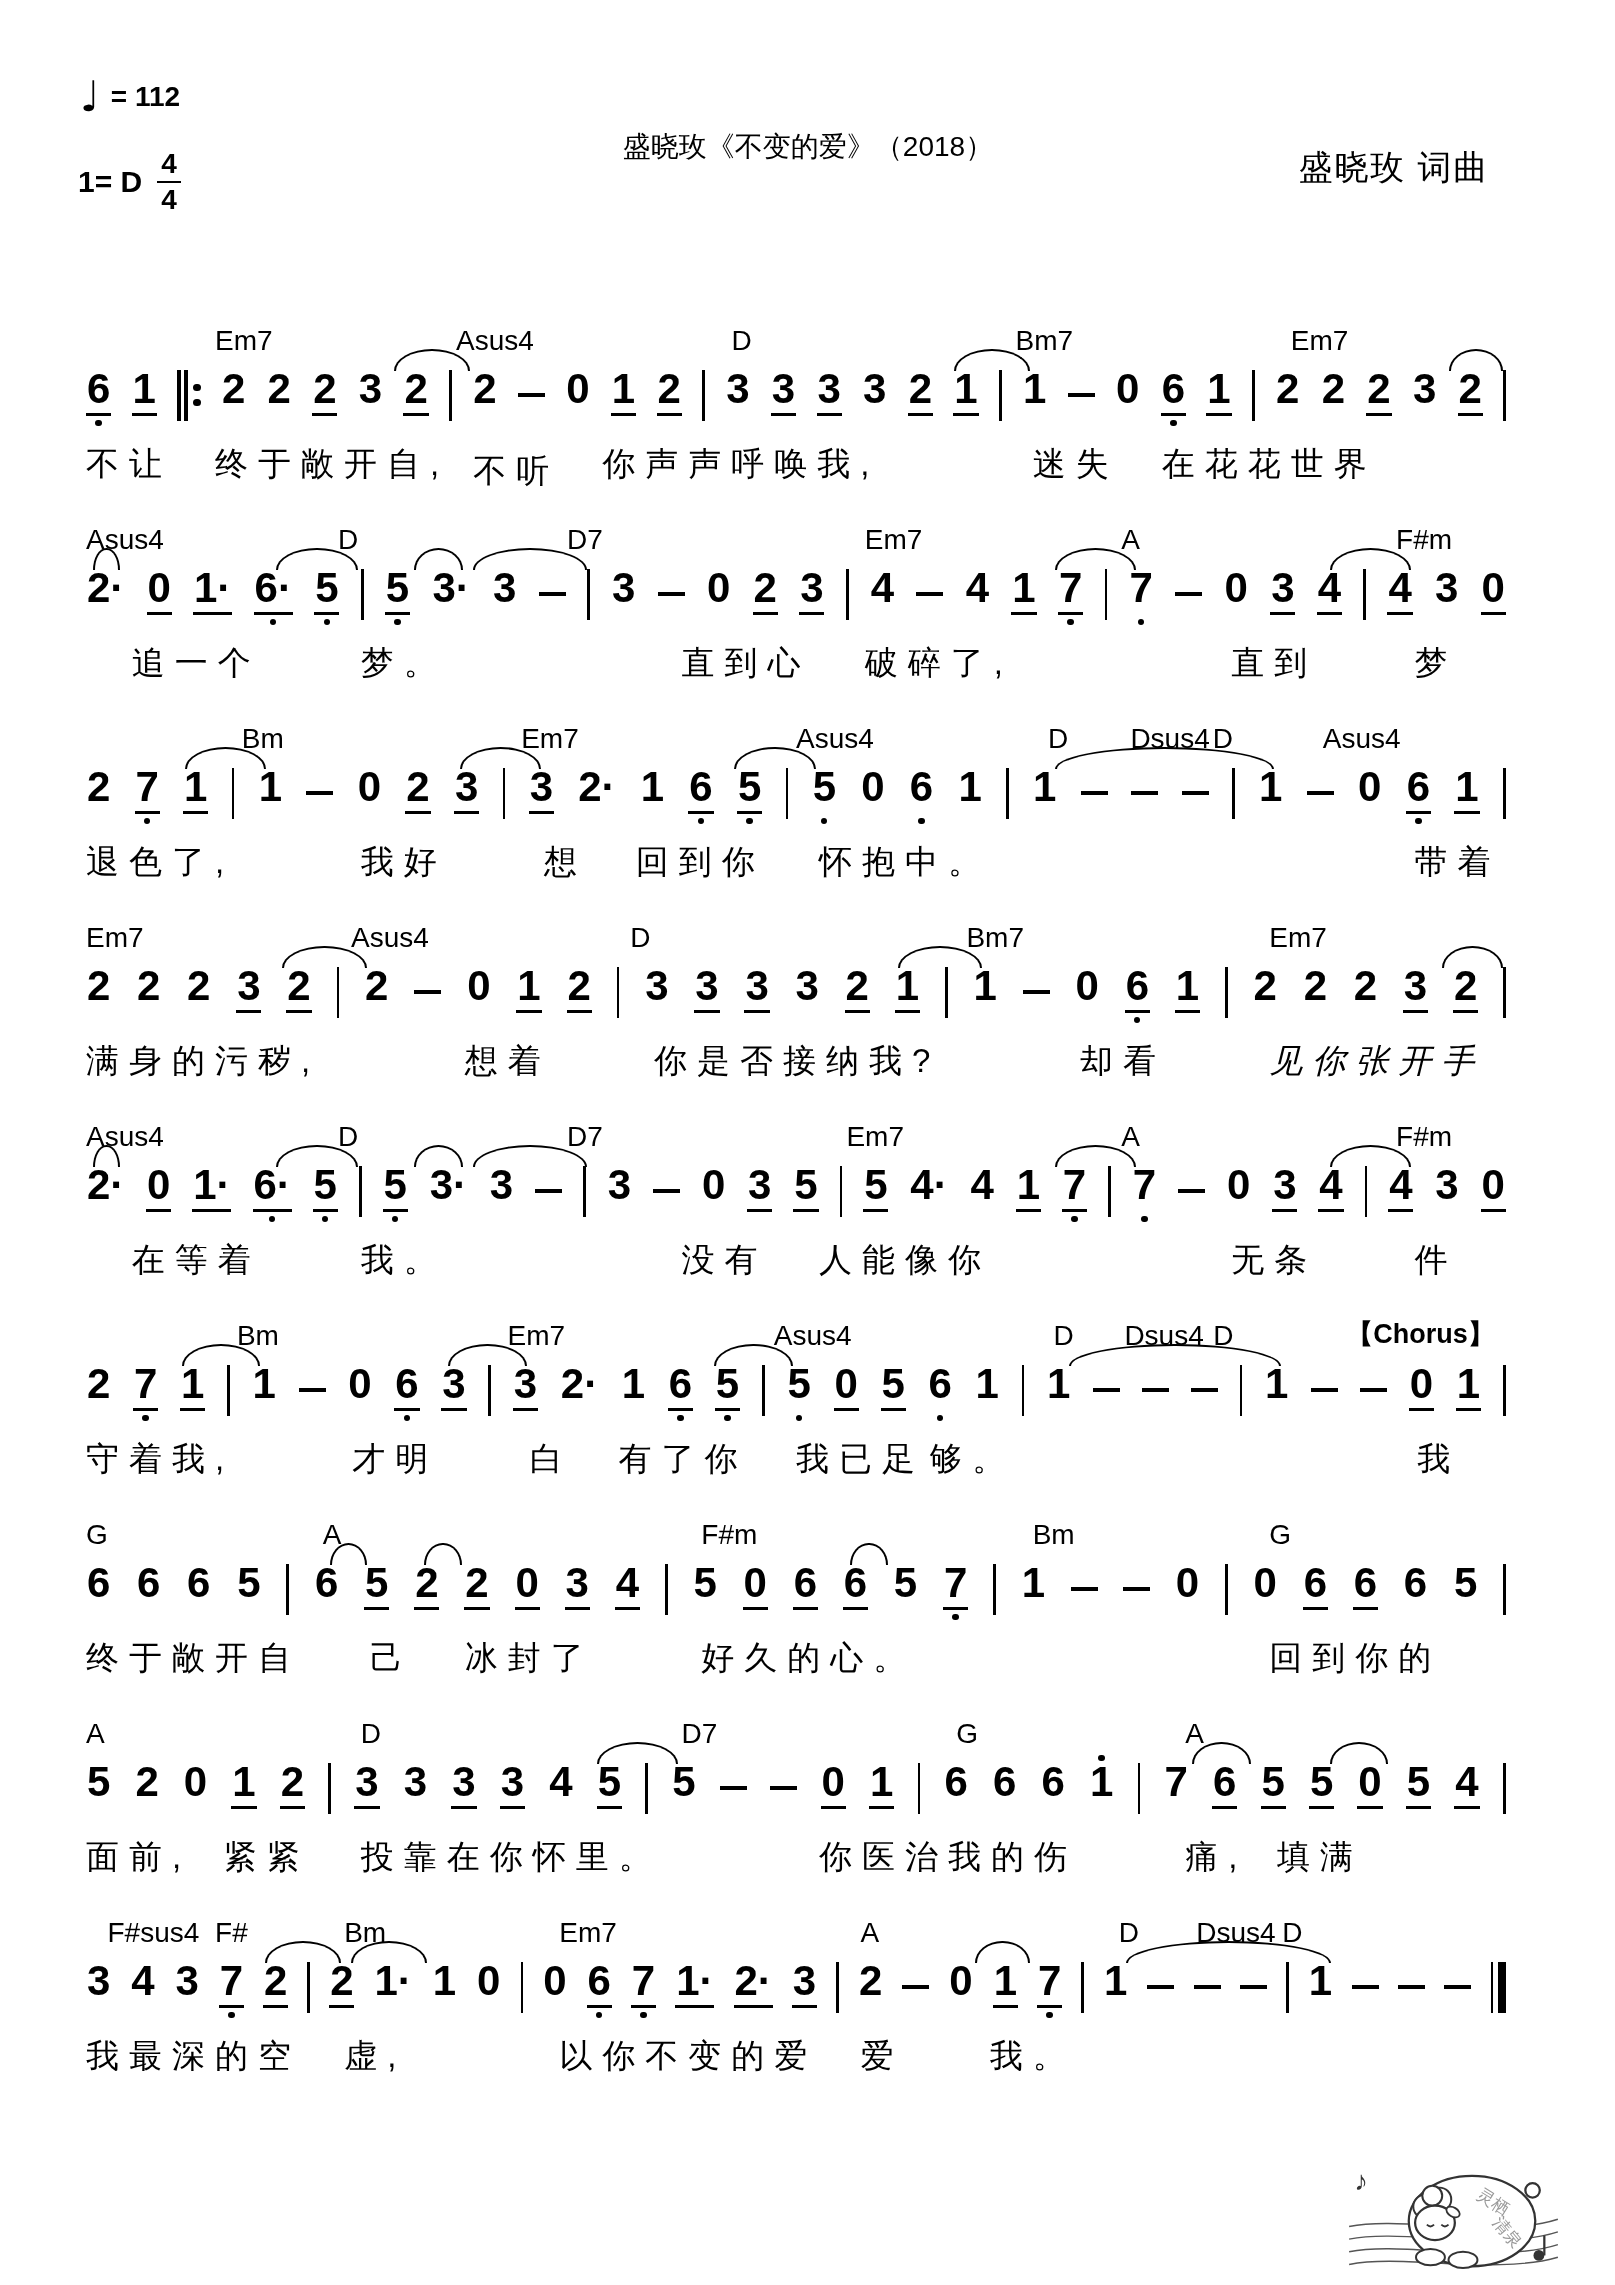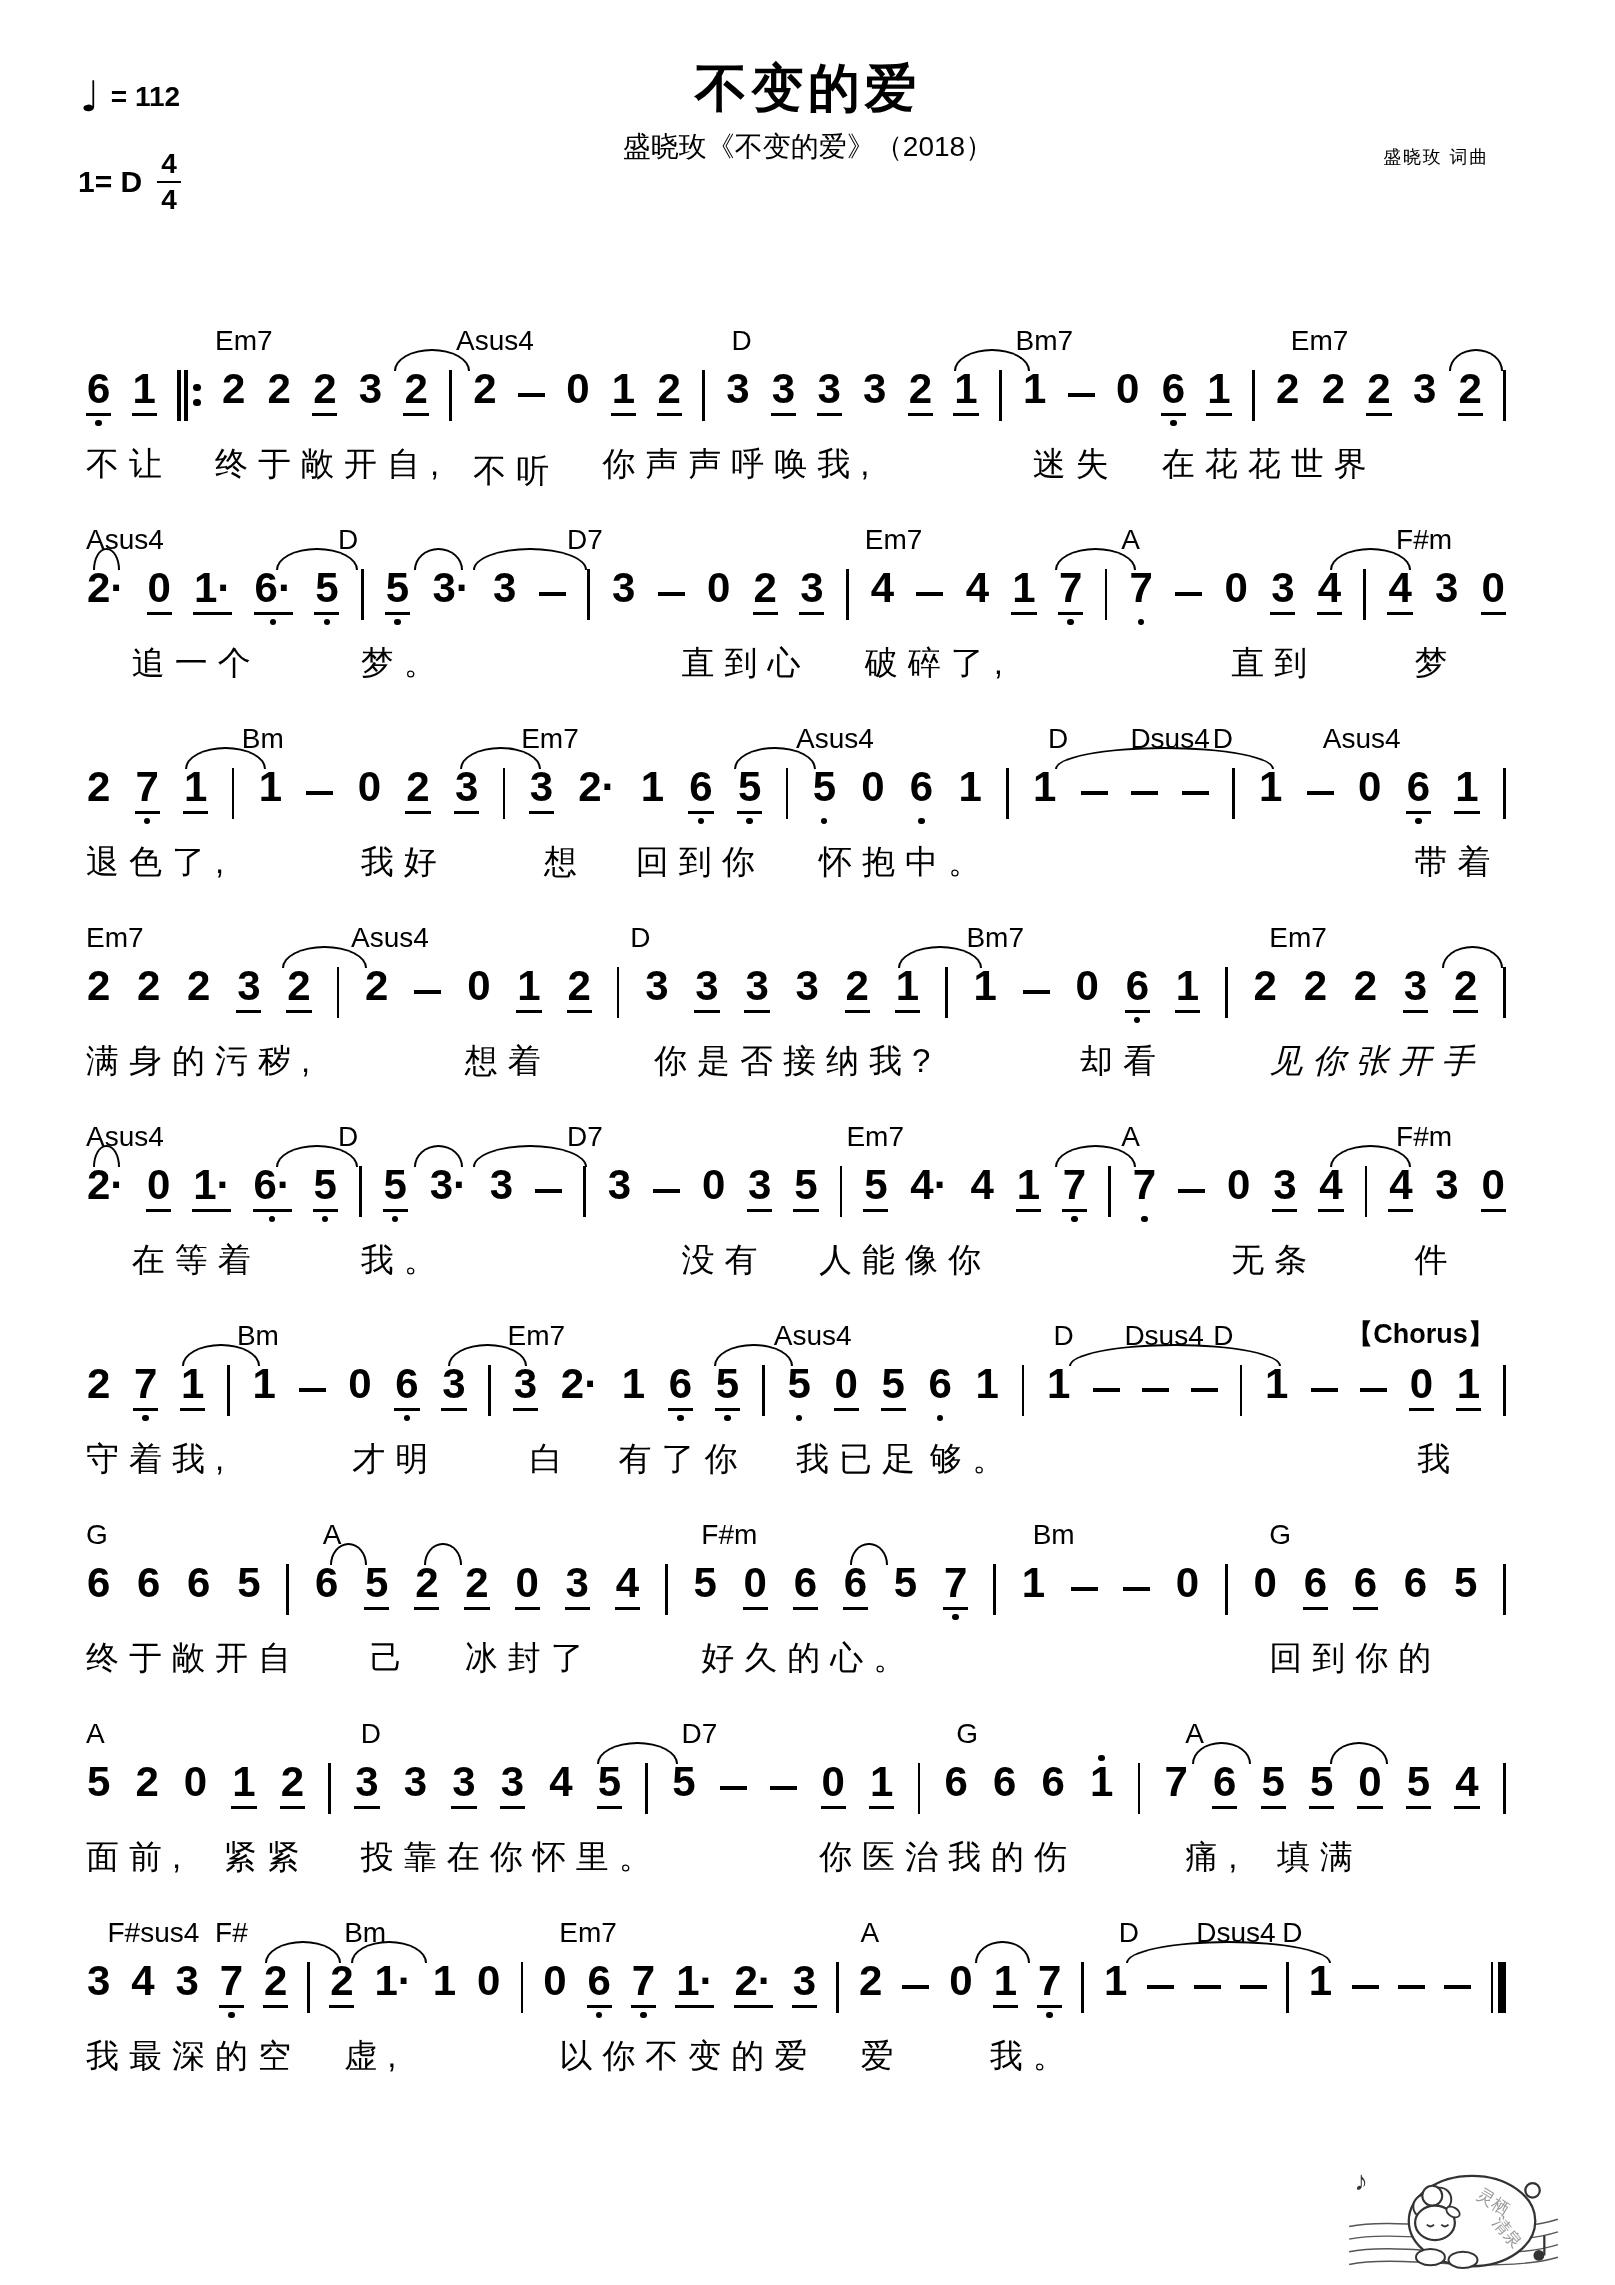--- a/index.html
+++ b/index.html
@@ -2,21 +2,21 @@
 <html style="font-size:14.5px"><head>
 <meta charset="utf-8">
 <style>
   html,body{margin:0;padding:0;background:#e8e8e8;}
   .page{position:relative;width:1616px;height:2285px;background:#ffffff;margin:0 auto;
         font-family:"Liberation Sans","DejaVu Sans",sans-serif;color:#000;overflow:hidden;}
   
   .title{position:absolute;top:54px;left:0;width:100%;text-align:center;
          font-size:52px;font-weight:900;letter-spacing:4.5px;}
   .subtitle{position:absolute;top:128px;left:0;width:100%;text-align:center;font-size:28px;}
-  .credit{position:absolute;top:145px;right:127px;font-size:18px;letter-spacing:1.8px;}
+  .credit{position:absolute;top:145px;right:127px;font-size:34px;letter-spacing:1.8px;}
   .tempo{position:absolute;left:80px;top:76px;display:flex;align-items:center;gap:11px;
          font-size:28px;font-weight:600;}
   .tnote{font-size:42px;line-height:1;font-family:"DejaVu Sans",sans-serif;}
   .keysig{position:absolute;left:78px;top:150px;display:flex;align-items:center;
           font-size:30px;font-weight:600;}
   .ts{display:inline-flex;flex-direction:column;align-items:center;margin-left:14.5px;
       font-size:28px;font-weight:700;line-height:1;}
   .tsline{width:24.4px;height:2.7px;background:#000;margin:2.7px 0;}
   
   .systems{position:absolute;top:317px;left:86px;width:1420px;}
@@ -52,21 +52,20 @@
 </head>
 <body>
 
 <div class="page">
 
   <div class="tempo">
     <span class="tnote">♩</span>
     <span>= 112</span>
   </div>
 
-  <div class="title">不变的爱</div>
   <div class="subtitle">盛晓玫《不变的爱》（2018）</div>
   <div class="credit">盛晓玫 词曲</div>
 
   <div class="keysig">
     <span>1=  D</span>
     <span class="ts">
       <span>4</span>
       <span class="tsline"></span>
       <span>4</span>
     </span>

